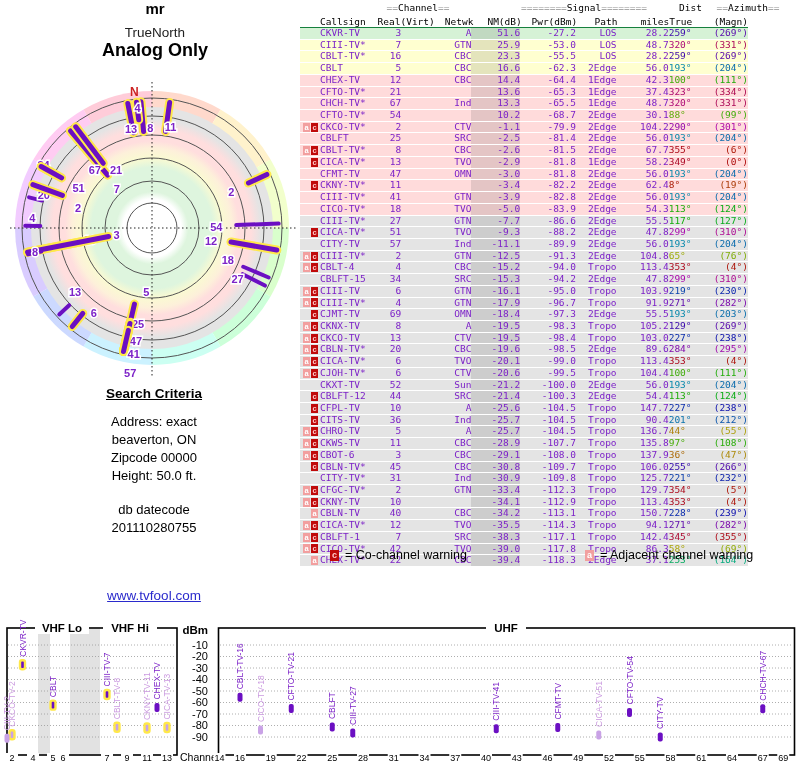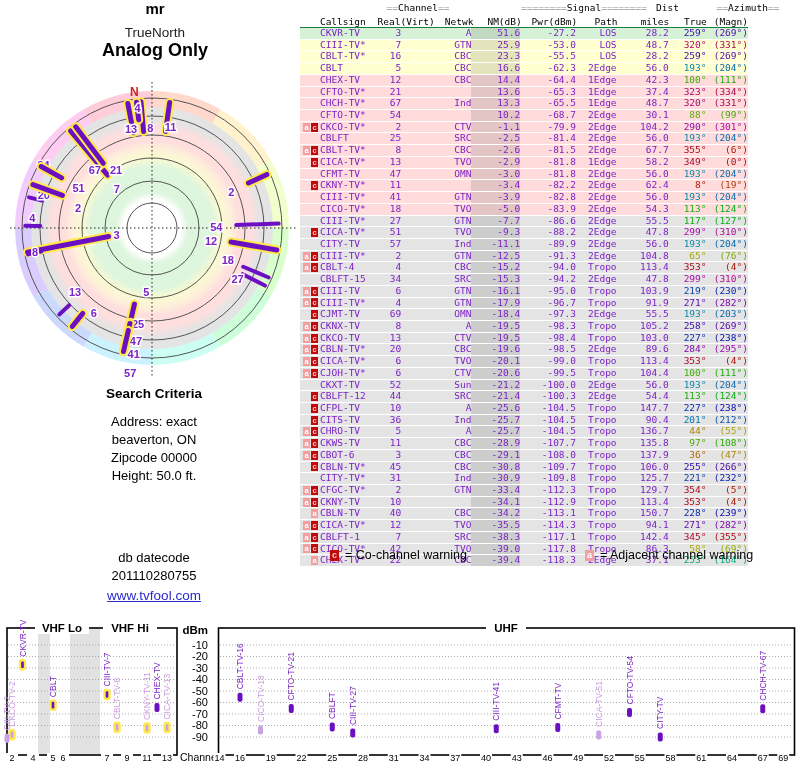--- a/index.html
+++ b/index.html
@@ -5,44 +5,44 @@
   html,body{margin:0;padding:0;background:#fff;width:800px;height:768px;position:relative;
     font-family:"Liberation Sans",sans-serif;overflow:hidden}
   .abs{position:absolute}
   
   #radar-titles{left:0;top:6;width:310px;text-align:center}
   #radar-title{font-weight:bold;font-size:15px;margin:0 0 8px 0}
   #radar-subtitle{font-weight:bold;font-size:18px;margin:0 0 14px 0}
   #radar-north{font-size:13.5px;color:#222}
   
   #search{left:58px;top:386px;width:192px;text-align:center;font-size:13px;color:#000}
-  #search h3{font-size:13.5px;margin:0 0 12px 0;}
+  #search h3{font-size:13.5px;margin:0 0 12px 0;text-decoration:underline}
   #search .line{line-height:18px}
-  #search .datecode{margin-top:64px;line-height:18px}
+  #search .datecode{margin-top:16px;line-height:18px}
   #site-link{left:58px;top:588px;width:192px;text-align:center;font-size:13.5px}
   #site-link a{color:#2a2acc;text-decoration:underline;cursor:pointer}
   
   #tbl{left:300px;top:2px;width:448px;font-family:"DejaVu Sans Mono","Liberation Mono",monospace;
        font-size:9.5px;color:#000}
   #tbl .hgroup{position:relative;height:12px}
   #tbl .hg{position:absolute;top:0;white-space:nowrap}
   .gray-eq{color:#909090}
   #tbl .hrow{display:flex;height:13px;border-bottom:1px solid #15803d;align-items:flex-end}
   .trow{display:flex;height:10.72px;line-height:10.72px;border-bottom:1px solid #fff;white-space:nowrap}
   .z0{background:#d6f2d6}.z1{background:#ffffd0}.z2{background:#ffdbdb}.z3{background:#e4e4e4}
   .cw{width:20px;display:flex;justify-content:flex-end;align-items:center;gap:1px}
   .cc{width:64px;color:#7d23c8;padding-left:2px}
   .cr{width:26px;text-align:right;color:#7d23c8}
   .cv{width:30px;text-align:right;color:#7d23c8}
   .cn{width:48px;text-align:right;color:#7d23c8}
   .cm{width:54px;text-align:right;color:#7d23c8;background:rgba(90,90,90,.16)}
   .cp{width:62px;text-align:right;color:#7d23c8}
   .cpa{width:52px;text-align:right;padding-right:7px;color:#7d23c8;box-sizing:border-box}
   .cd{width:50px;text-align:right;color:#7d23c8}
-  .ct{width:42px;text-align:right}
+  .ct{width:42px;}
   .cg{width:46px;text-align:right}
   .hrow>div{color:#000 !important;background:none !important}
   .badge{display:inline-block;width:7px;height:9px;font-size:7.5px;font-weight:bold;
          text-align:center;line-height:9px;font-family:"Liberation Sans",sans-serif}
   .badge-c{background:#c00a0a;color:#ffc9c9}
   .badge-a{background:#f29f9f;color:#fff}
   
   #legend{left:330px;top:548px;width:470px;font-size:12.5px;display:flex}
   #legend .lg-item{display:flex;align-items:center;gap:6px}
   #legend .lg-item .badge{width:9px;height:11px;line-height:11px;font-size:9px}
@@ -182,21 +182,21 @@
   </div>
 </div>
 <div class="abs" id="site-link">
   <a href="#">www.tvfool.com</a>
 </div>
 
 <div class="abs" id="tbl">
   <div class="hgroup">
     <span class="hg" style="left:70px;width:96px;text-align:center"><span class="gray-eq">==</span><span>Channel</span><span class="gray-eq">==</span></span>
     <span class="hg" style="left:200px;width:168px;text-align:center"><span class="gray-eq">========</span><span>Signal</span><span class="gray-eq">========</span></span>
-    <span class="hg" style="left:356px;width:46px;text-align:left">Dist</span>
+    <span class="hg" style="left:356px;width:46px;text-align:right">Dist</span>
     <span class="hg" style="left:402px;width:92px;text-align:center"><span class="gray-eq">==</span><span>Azimuth</span><span class="gray-eq">==</span></span>
   </div>
   <div class="hrow">
     <div class="cw"></div>
     <div class="cc">Callsign</div>
     <div class="cr">Real</div>
     <div class="cv">(Virt)</div>
     <div class="cn">Netwk</div>
     <div class="cm">NM(dB)</div>
     <div class="cp">Pwr(dBm)</div>
@@ -563,21 +563,21 @@
           <span class="badge badge-c">c</span>
         </div>
         <div class="cc">CKNX-TV</div>
         <div class="cr">8</div>
         <div class="cv"></div>
         <div class="cn">A</div>
         <div class="cm">-19.5</div>
         <div class="cp">-98.3</div>
         <div class="cpa">Tropo</div>
         <div class="cd">105.2</div>
-        <div class="ct" style="color:hsl(258,88%,36%)">258°</div>
+        <div class="ct" style="color:hsl(258,88%,36%)">129°</div>
         <div class="cg" style="color:hsl(269,88%,36%)">(269°)</div>
       </div>
       <div class="trow z3">
         <div class="cw">
           <span class="badge badge-a">a</span>
           <span class="badge badge-c">c</span>
         </div>
         <div class="cc">CKCO-TV</div>
         <div class="cr">13</div>
         <div class="cv"></div>

